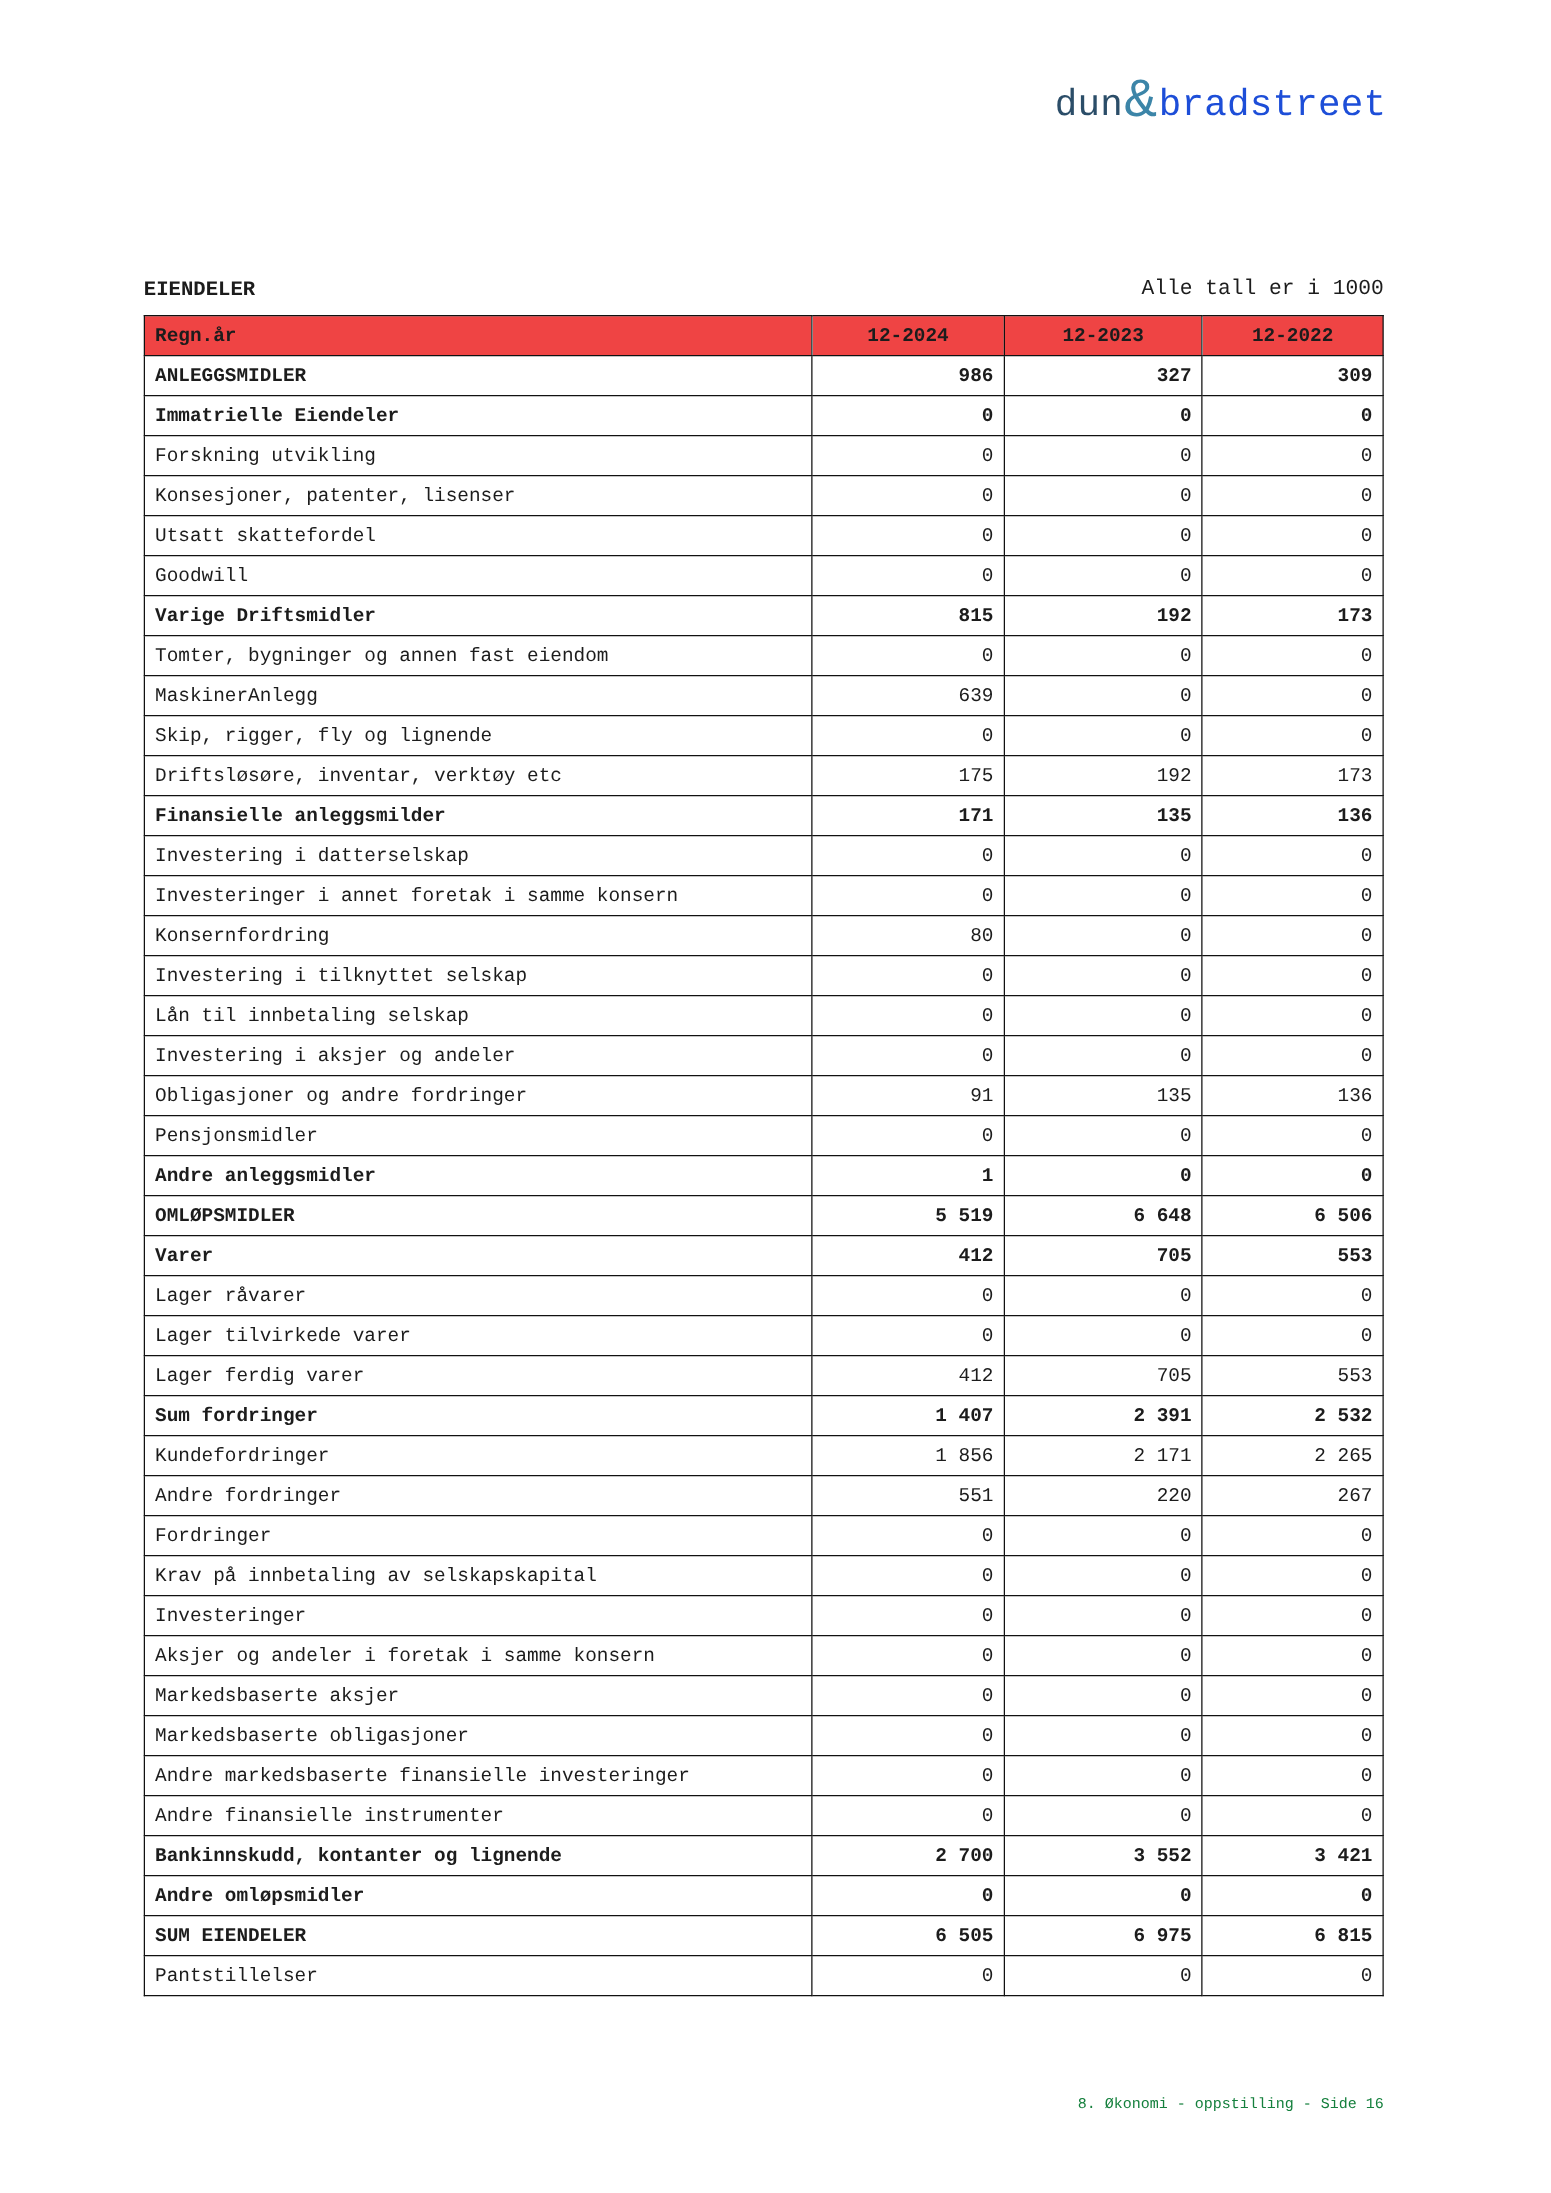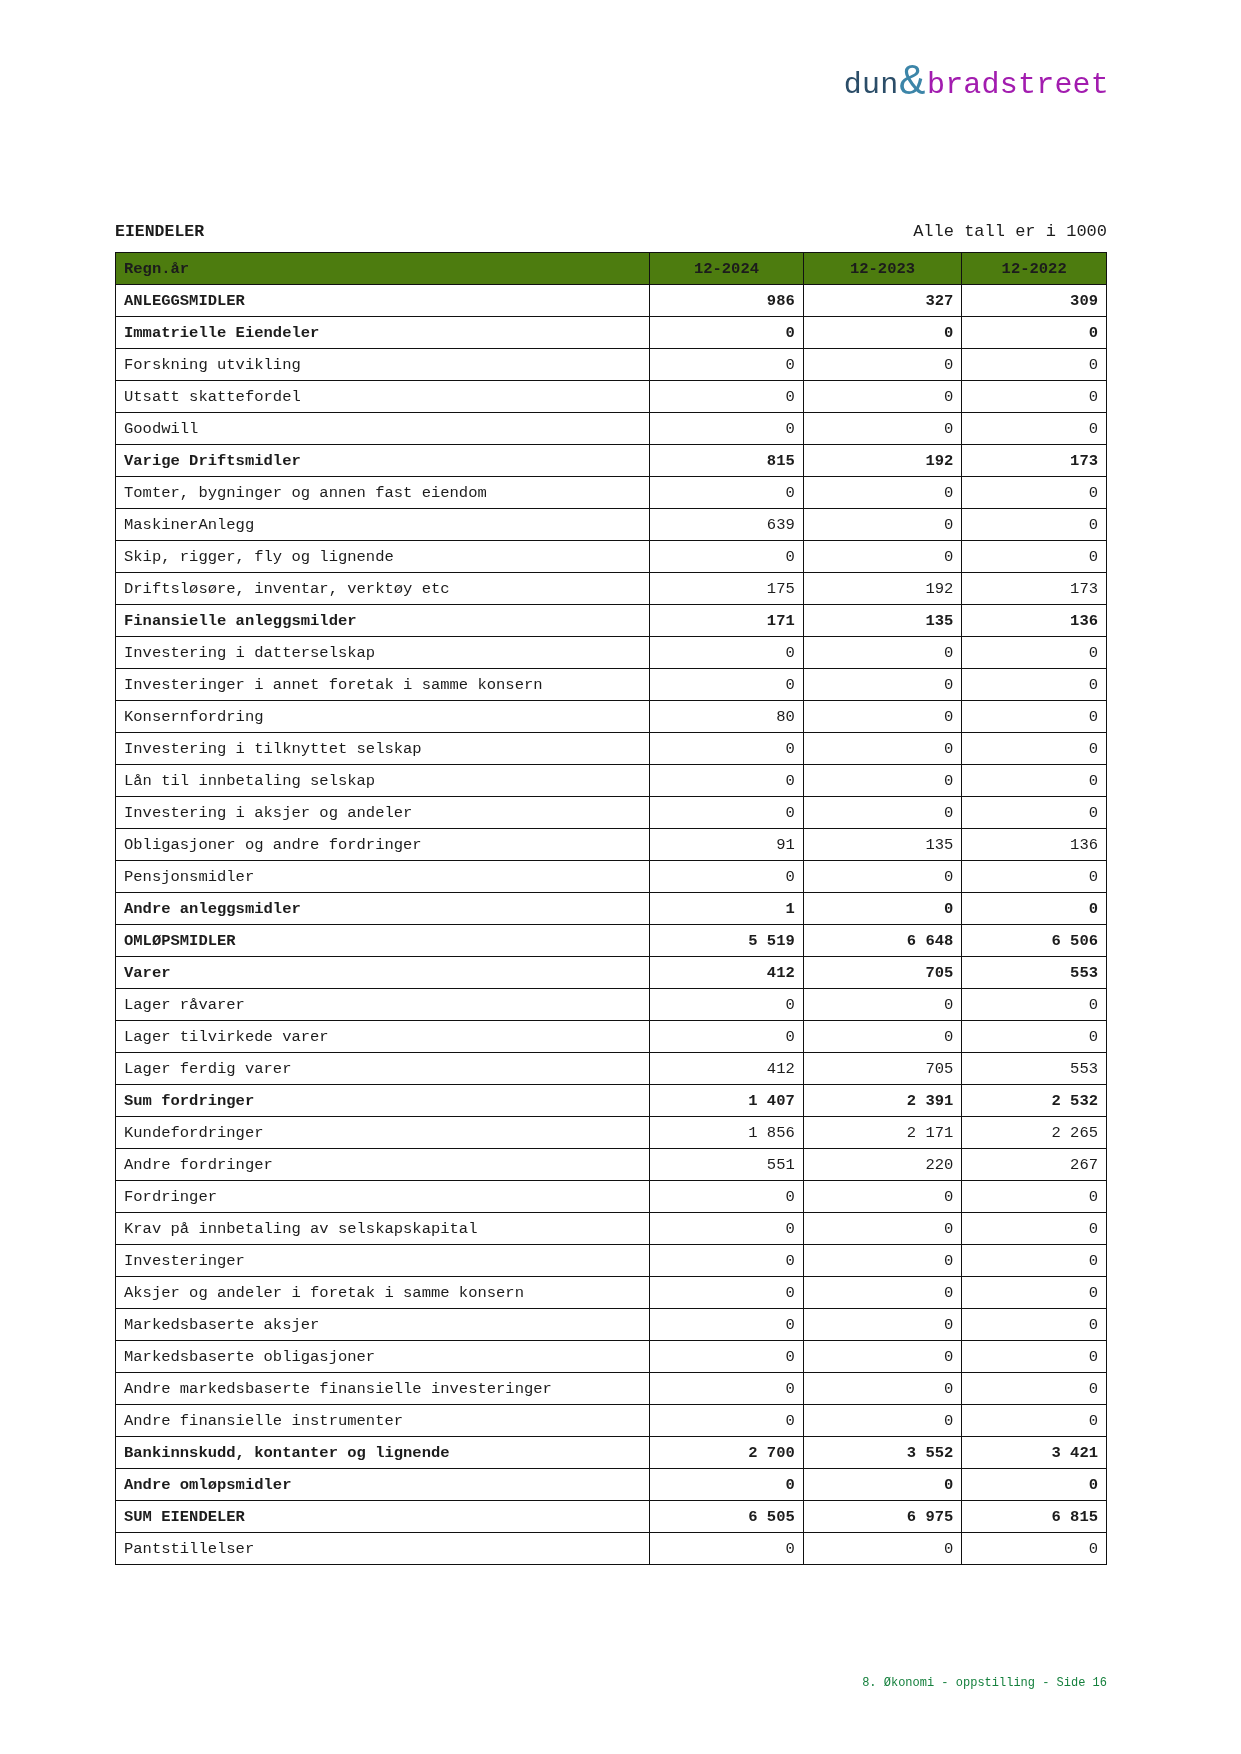--- a/index.html
+++ b/index.html
@@ -16,21 +16,21 @@
   .logo{
     position:absolute;top:68px;right:176px;
     display:flex;align-items:center;
     font-size:30px;line-height:34px;letter-spacing:0.2px;
   }
   .logo .dun{color:#2b4d68;}
   .logo .amp{
     color:#3c85a8;font-size:44px;line-height:34px;
     margin:0 1px;position:relative;top:-3px;font-weight:400;
   }
-  .logo .brad{color:#a21caf;}
+  .logo .brad{color:#1d4ed8;}
   
   .titlebar{
     position:absolute;top:222px;left:71px;width:992px;
     display:flex;justify-content:space-between;align-items:flex-end;
   }
   .title{font-weight:bold;font-size:16.5px;}
   .note{font-size:17px;}
   
   table.fin{
     position:absolute;top:252px;left:71px;width:992px;
@@ -38,21 +38,21 @@
     font-size:15.5px;
   }
   table.fin th, table.fin td{
     border:1.6px solid #111;
     height:31px;
     padding:0 8px;
     overflow:hidden;white-space:nowrap;
     font-weight:normal;
   }
   table.fin thead th{
-    background:#4d7c0f;
+    background:#ef4444;
     font-weight:bold;text-align:left;
   }
   table.fin thead th.num{text-align:center;}
   table.fin td.num{text-align:right;}
   table.fin td.label{text-align:left;}
   table.fin tr.bold td{font-weight:bold;}
   
   .footer{
     position:absolute;top:1676px;left:71px;width:992px;
     text-align:right;font-size:12px;color:#15803d;
@@ -102,20 +102,26 @@
           <td class="num">0</td>
           <td class="num">0</td>
         </tr>
         <tr>
           <td class="label">Forskning utvikling</td>
           <td class="num">0</td>
           <td class="num">0</td>
           <td class="num">0</td>
         </tr>
         <tr>
+          <td class="label">Konsesjoner, patenter, lisenser</td>
+          <td class="num">0</td>
+          <td class="num">0</td>
+          <td class="num">0</td>
+        </tr>
+        <tr>
           <td class="label">Utsatt skattefordel</td>
           <td class="num">0</td>
           <td class="num">0</td>
           <td class="num">0</td>
         </tr>
         <tr>
           <td class="label">Goodwill</td>
           <td class="num">0</td>
           <td class="num">0</td>
           <td class="num">0</td>

